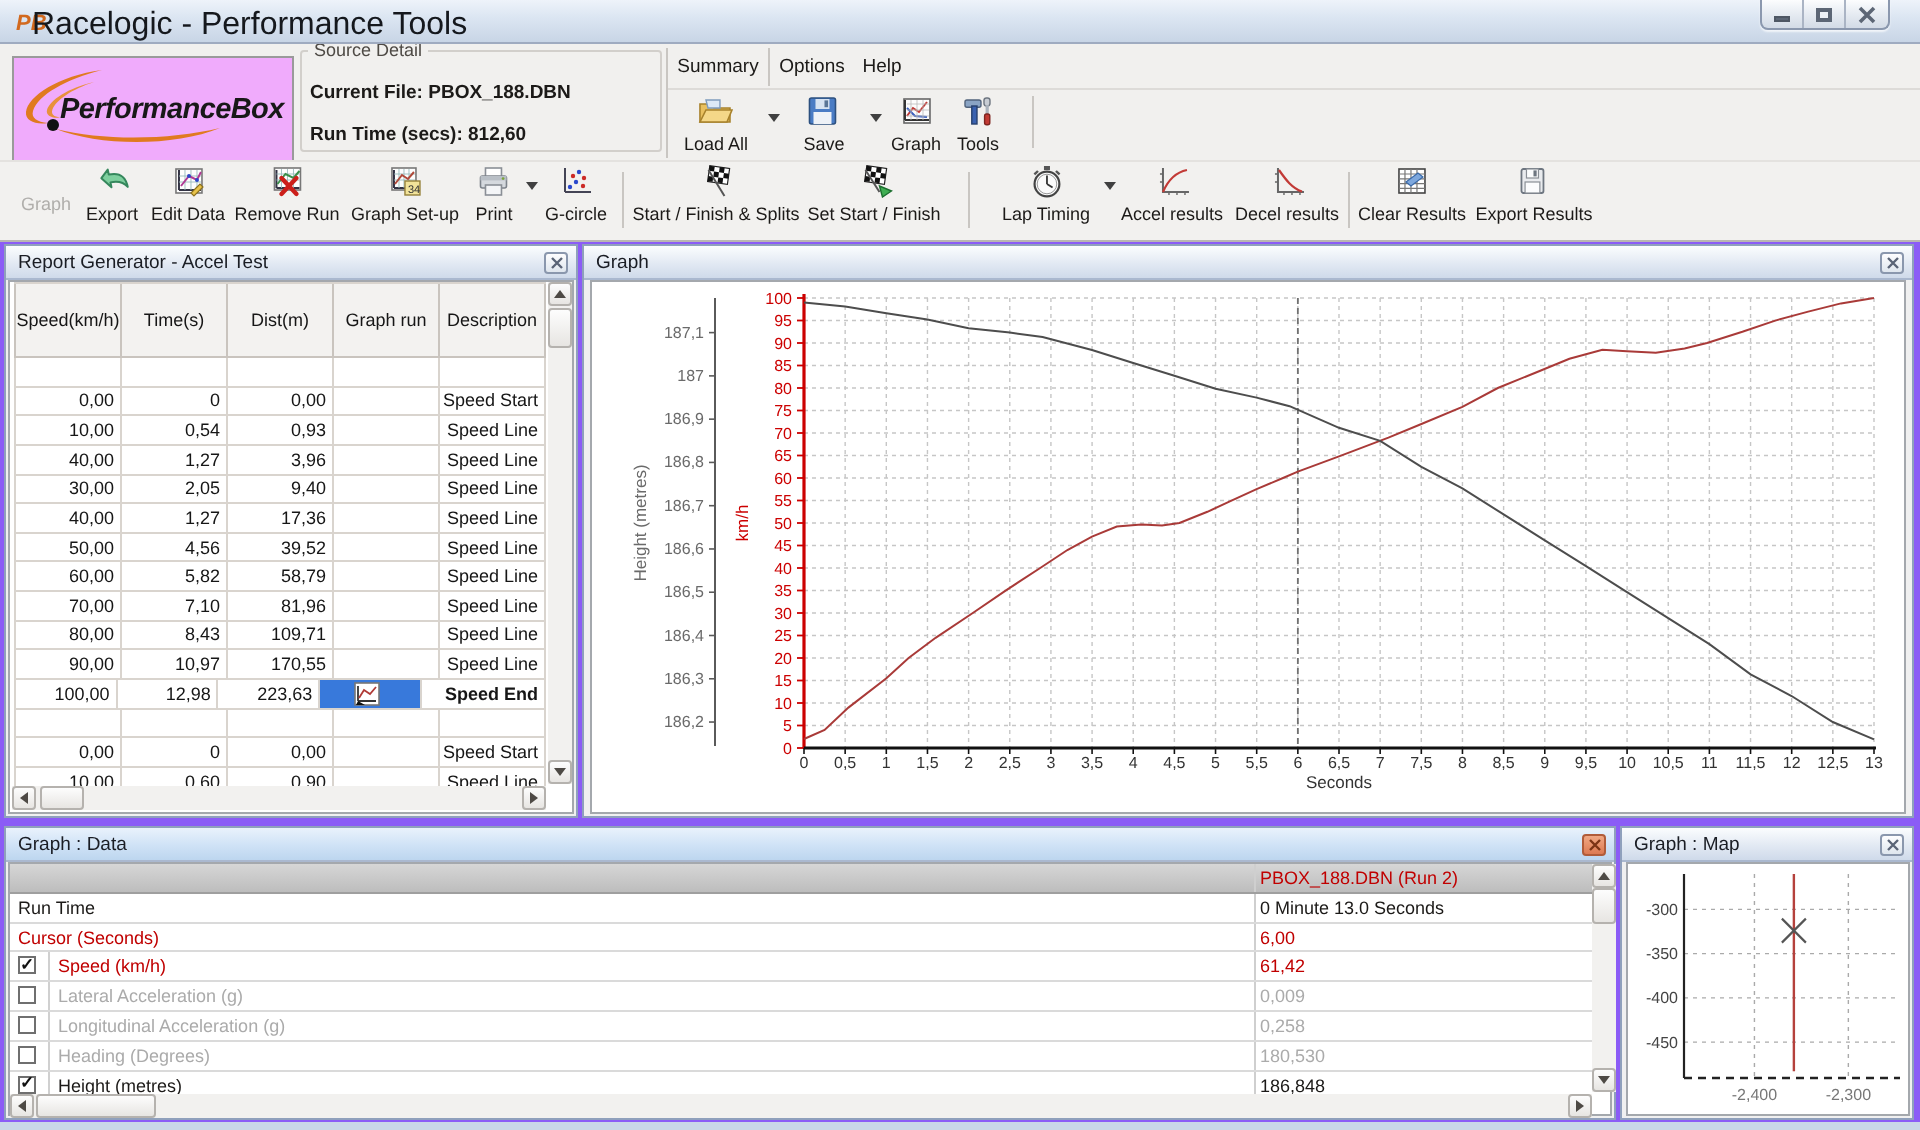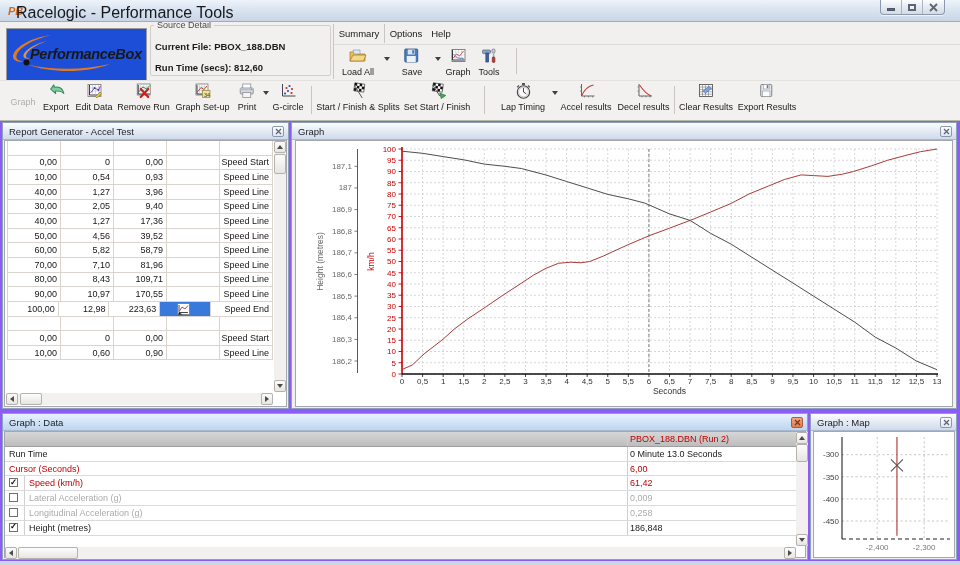--- a/index.html
+++ b/index.html
@@ -14,21 +14,21 @@
   .win-title{position:absolute;left:16px;top:4px;font-size:16px;color:#15181d;}
   .caption-buttons{position:absolute;right:15px;top:0;height:15px;display:flex;
     border:1px solid #8b98ae;border-top:none;border-radius:0 0 4px 4px;overflow:hidden;
     background:linear-gradient(#fcfdfe,#e8edf3 45%,#d3dbe6);box-shadow:0 1px 1px rgba(255,255,255,.7);}
   .cap-btn{width:21px;height:100%;display:flex;align-items:center;justify-content:center;border-right:1px solid #aab4c4;}
   .cap-btn:last-child{border-right:none;}
   .glyph-min{width:8px;height:3px;background:#5c6675;border:1px solid #4e5764;margin-top:5px;}
   .glyph-max{width:8px;height:7px;border:2px solid #5c6675;background:#eef2f7;}
   
   .header-band{position:absolute;left:0;top:22px;width:960px;height:58px;background:#f1f0ee;z-index:4;}
-  .logo-box{position:absolute;left:6px;top:6px;width:141px;height:58px;background:#1d4ed8;border:1px solid #9a9a9a;}
+  .logo-box{position:absolute;left:6px;top:6px;width:141px;height:58px;background:#f0abfc;border:1px solid #9a9a9a;}
   .source-detail{position:absolute;left:150px;top:3px;width:181px;height:51px;border:1px solid #d2cfcb;border-radius:2px;}
   .sd-label{position:absolute;left:3px;top:-6px;background:#f1f0ee;padding:0 3px;font-size:9px;color:#4e4a45;}
   .sd-line{position:absolute;left:4px;font-size:9.5px;font-weight:bold;color:#1c1a18;white-space:nowrap;}
   .sd-line1{top:15px;}
   .sd-line2{top:36px;}
   .header-vdiv{position:absolute;left:333px;top:2px;width:1px;height:55px;background:#c9c6c2;}
   
   .menubar{position:absolute;left:334px;top:0;right:0;height:23px;border-bottom:1px solid #dddbd8;}
   .menu-item{position:absolute;top:4px;transform:translateX(-50%);font-size:9.5px;color:#1c1a18;padding:2px 6px;}
   .menu-sep{position:absolute;top:2px;width:1px;height:19px;background:#c9c6c2;}
@@ -350,20 +350,27 @@
       <div class="panel-header">
         <span class="panel-title">Report Generator - Accel Test</span>
         <span class="panel-close">
           <svg width="7" height="7" viewBox="0 0 7 7">
               <path d="M1 1 L6 6 M6 1 L1 6" stroke="#5a6476" stroke-width="1.2"></path>
             </svg>
         </span>
       </div>
       <div class="panel-content">
         <div class="rg-table" id="rg-table">
+            <div class="rg-row rg-head">
+              <div class="rg-cell" style="width: 54px;">Speed(km/h)</div>
+              <div class="rg-cell" style="width: 53px;">Time(s)</div>
+              <div class="rg-cell" style="width: 53px;">Dist(m)</div>
+              <div class="rg-cell" style="width: 53px;">Graph run</div>
+              <div class="rg-cell" style="width: 53px;">Description</div>
+            </div>
             <div class="rg-row">
               <div class="rg-cell" style="width: 54px;"></div>
               <div class="rg-cell" style="width: 53px;"></div>
               <div class="rg-cell" style="width: 53px;"></div>
               <div class="rg-cell" style="width: 53px;"></div>
               <div class="rg-cell" style="width: 53px; justify-content: flex-end;"></div>
             </div>
             <div class="rg-row">
               <div class="rg-cell" style="width: 54px;">0,00</div>
               <div class="rg-cell" style="width: 53px;">0</div>
@@ -439,21 +446,21 @@
               <div class="rg-cell" style="width: 53px;">12,98</div>
               <div class="rg-cell" style="width: 53px;">223,63</div>
               <div class="rg-cell rg-sel" style="width: 53px; justify-content: center;">
                 <span style="margin: auto; display: block; width: 13px; height: 12px;"><svg width="13" height="12" viewBox="0 0 13 12">
                     <rect x="0.5" y="0.5" width="12" height="11" fill="#fff" stroke="#777" stroke-width="0.8"></rect>
                     <path d="M2 9.5 L2 2 M2 9.5 L11 9.5" stroke="#333" stroke-width="0.9"></path>
                     <path d="M2.5 8 L5 4 L8 6 L11 2.5" stroke="#b03a36" stroke-width="0.9" fill="none"></path>
                     <path d="M2 9.5 L5.5 11.5 L1 11.5 Z" fill="#111"></path>
                   </svg></span>
               </div>
-              <div class="rg-cell" style="width: 65px; justify-content: flex-end;">Speed End</div>
+              <div class="rg-cell" style="width: 65px; justify-content: flex-end; font-weight: bold;">Speed End</div>
             </div>
             <div class="rg-row">
               <div class="rg-cell" style="width: 54px;"></div>
               <div class="rg-cell" style="width: 53px;"></div>
               <div class="rg-cell" style="width: 53px;"></div>
               <div class="rg-cell" style="width: 53px;"></div>
               <div class="rg-cell" style="width: 53px; justify-content: flex-end;"></div>
             </div>
             <div class="rg-row">
               <div class="rg-cell" style="width: 54px;">0,00</div>
@@ -735,20 +742,28 @@
               <div class="dt-vline"></div>
               <div class="dt-cbcell">
                 <div class="dt-checkbox"></div>
               </div>
               <span class="dt-label c-gray cb">Longitudinal Acceleration (g)</span>
               <span class="dt-value c-gray">0,258</span>
             </div>
             <div class="dt-row">
               <div class="dt-vline"></div>
               <div class="dt-cbcell">
+                <div class="dt-checkbox"></div>
+              </div>
+              <span class="dt-label c-gray cb">Heading (Degrees)</span>
+              <span class="dt-value c-gray">180,530</span>
+            </div>
+            <div class="dt-row">
+              <div class="dt-vline"></div>
+              <div class="dt-cbcell">
                 <div class="dt-checkbox">
                   <span class="check-mark">✓</span>
                 </div>
               </div>
               <span class="dt-label c-black cb">Height (metres)</span>
               <span class="dt-value c-black">186,848</span>
             </div>
           </div>
         <div id="dt-scrollbars"></div>
       <div class="sb" style="left: 791px; top: 0px; width: 12px; height: 114px;">

